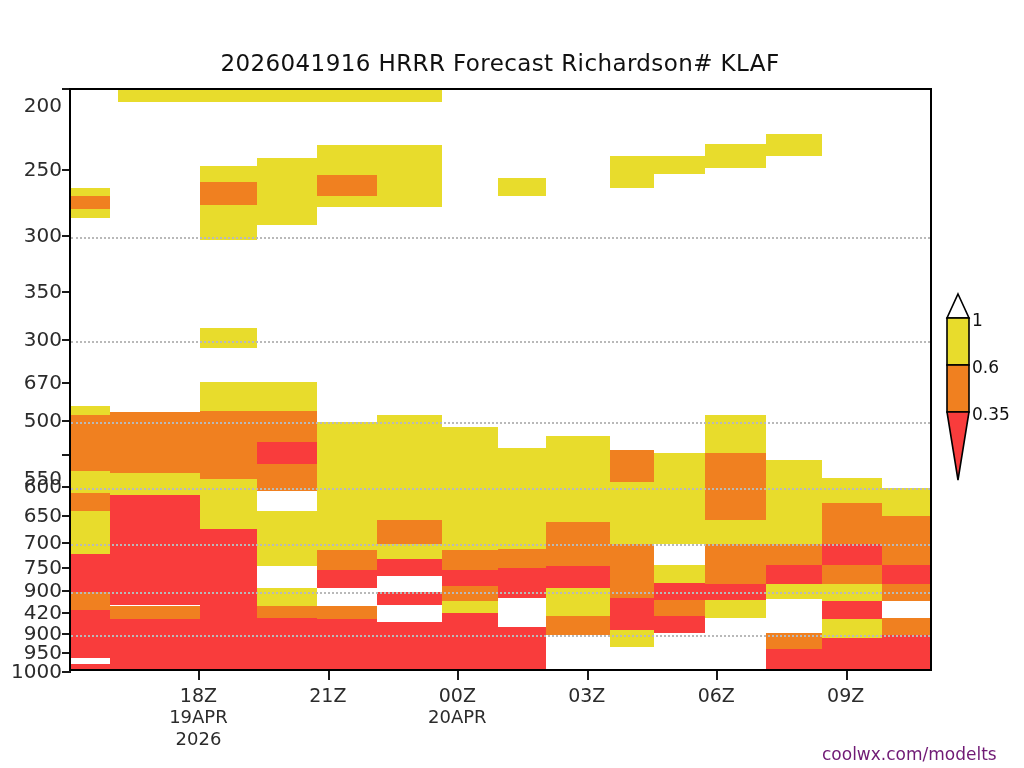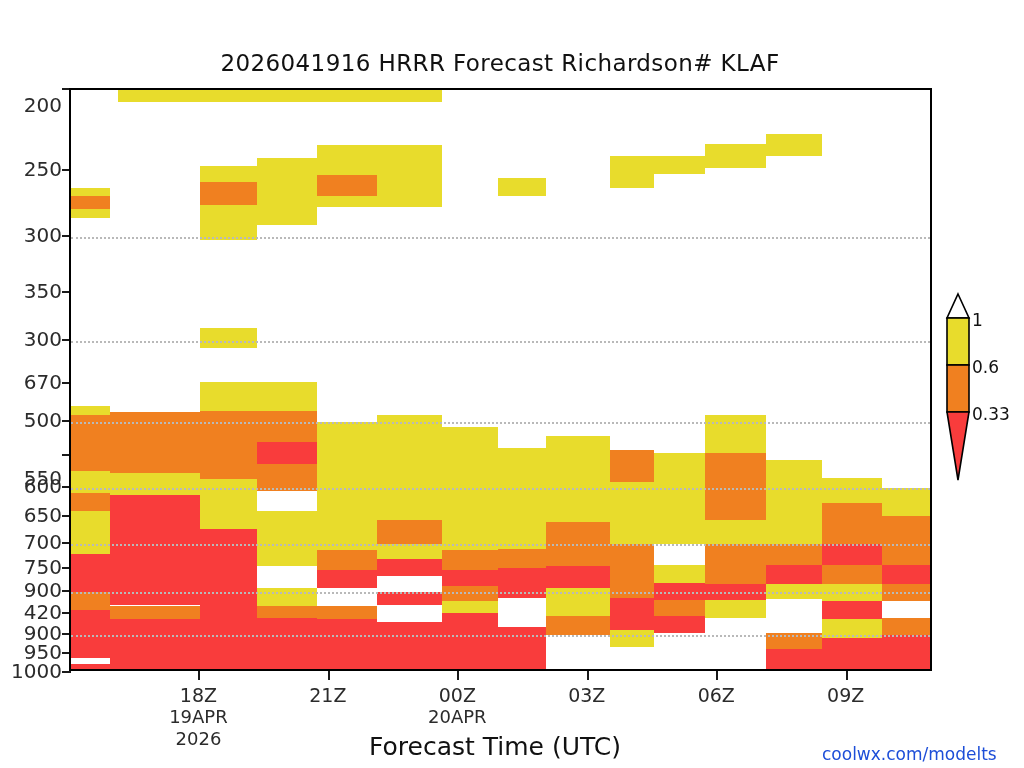--- a/index.html
+++ b/index.html
@@ -163,21 +163,21 @@
     white-space: pre;
     line-height: 1;
   }
 
   
   #watermark {
     position: absolute;
     left: 822px;
     top: 744px;
     font-size: 17px;
-    color: #1d4ed8;
+    color: #701a75;
     white-space: pre;
   }
 </style>
 </head>
 <body>
 
 <div id="stage">
 
   <div id="chart-title">2026041916 HRRR Forecast Richardson# KLAF</div>
 
@@ -423,29 +423,28 @@
       <div class="xtick-label" style="left: 148.45px; width: 100px;">18Z</div>
       <div class="xtick-sub" style="left: 148.45px; width: 100px;">19APR</div>
       <div class="xtick-label" style="left: 277.9px; width: 100px;">21Z</div>
       <div class="xtick-label" style="left: 407.35px; width: 100px;">00Z</div>
       <div class="xtick-sub" style="left: 407.35px; width: 100px;">20APR</div>
       <div class="xtick-label" style="left: 536.8px; width: 100px;">03Z</div>
       <div class="xtick-label" style="left: 666.25px; width: 100px;">06Z</div>
       <div class="xtick-label" style="left: 795.7px; width: 100px;">09Z</div>
     </div>
   <div id="xaxis-year" style="left: 148.45px; width: 100px;">2026</div>
-  <div id="xaxis-title">Forecast Time (UTC)</div>
 
   <div id="colorbar">
       <svg width="30" height="195">
         <polygon points="14,2 25,26 3,26" fill="#ffffff" stroke="#000" stroke-width="1.6"></polygon>
         <rect x="3" y="26" width="22" height="47" fill="#e8dc2c" stroke="#000" stroke-width="1.6"></rect>
         <rect x="3" y="73" width="22" height="47" fill="#f08020" stroke="#000" stroke-width="1.6"></rect>
         <polygon points="3,120 25,120 14,188" fill="#f93c3c" stroke="#000" stroke-width="1.6"></polygon>
       </svg>
       <div class="cb-label" style="top: 20px;">1</div>
       <div class="cb-label" style="top: 67px;">0.6</div>
-      <div class="cb-label" style="top: 114px;">0.33</div>
+      <div class="cb-label" style="top: 114px;">0.35</div>
     </div>
 
   <div id="watermark">coolwx.com/modelts</div>
 
 </div>
 
 </body></html>

